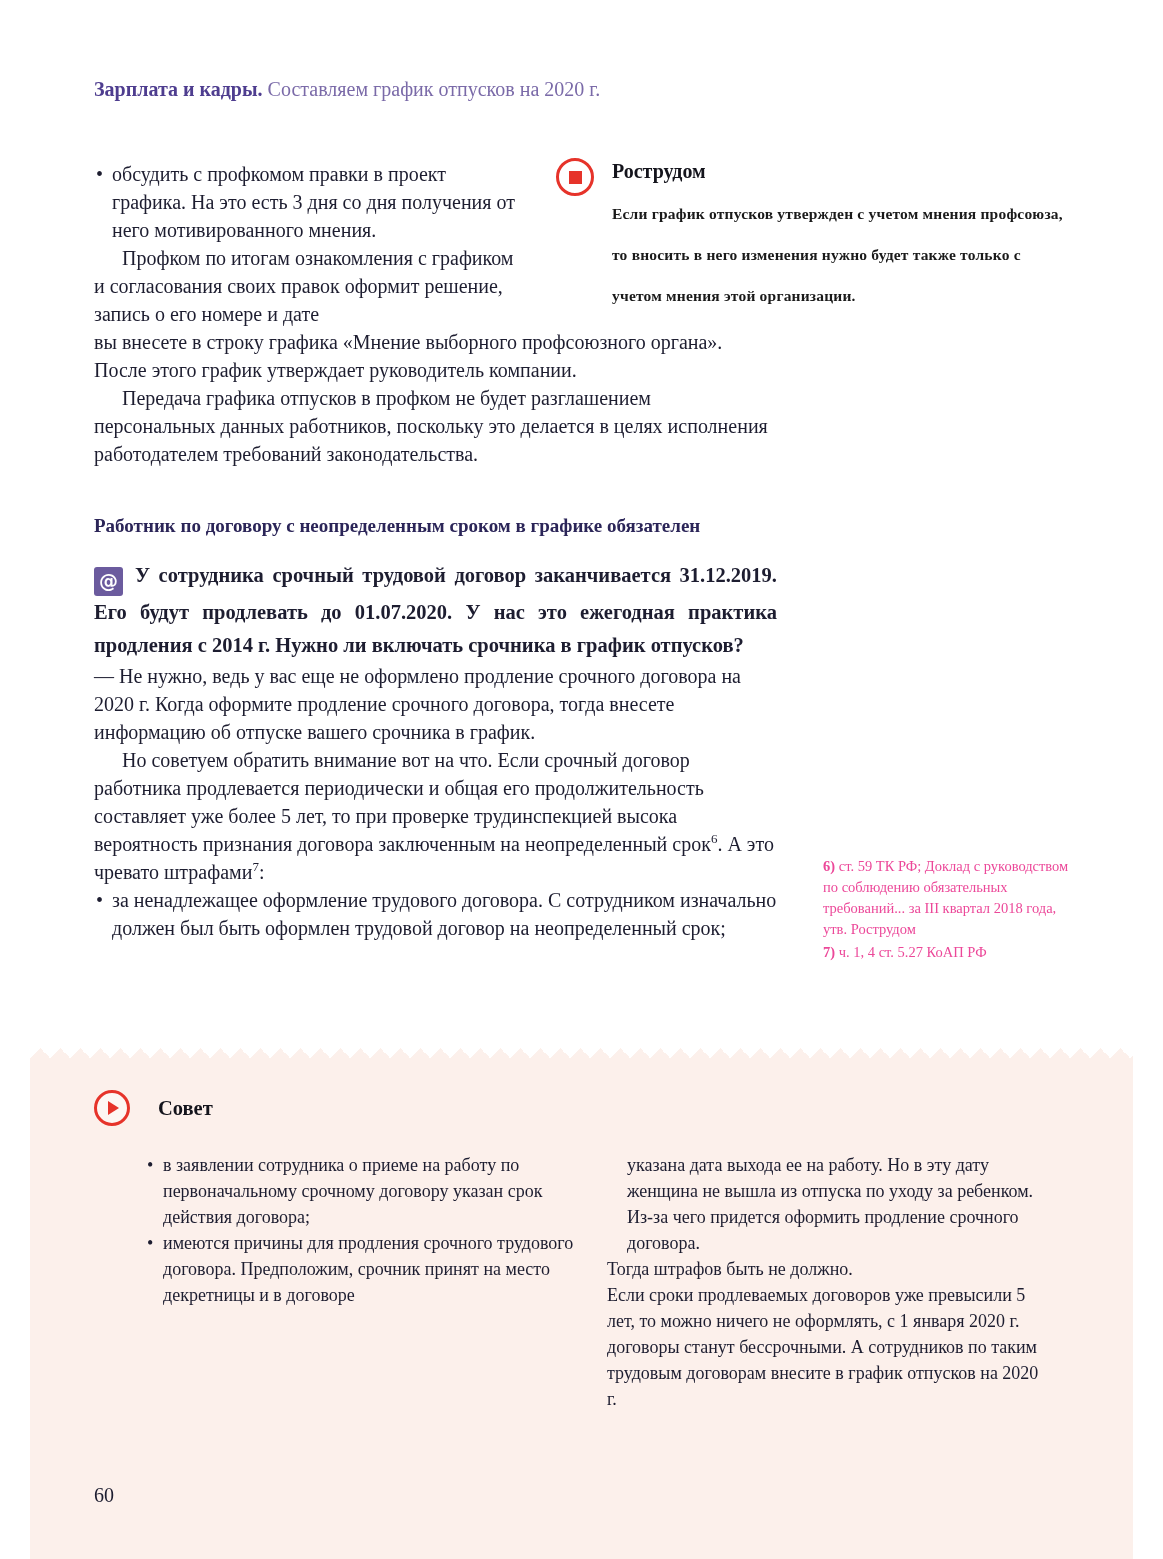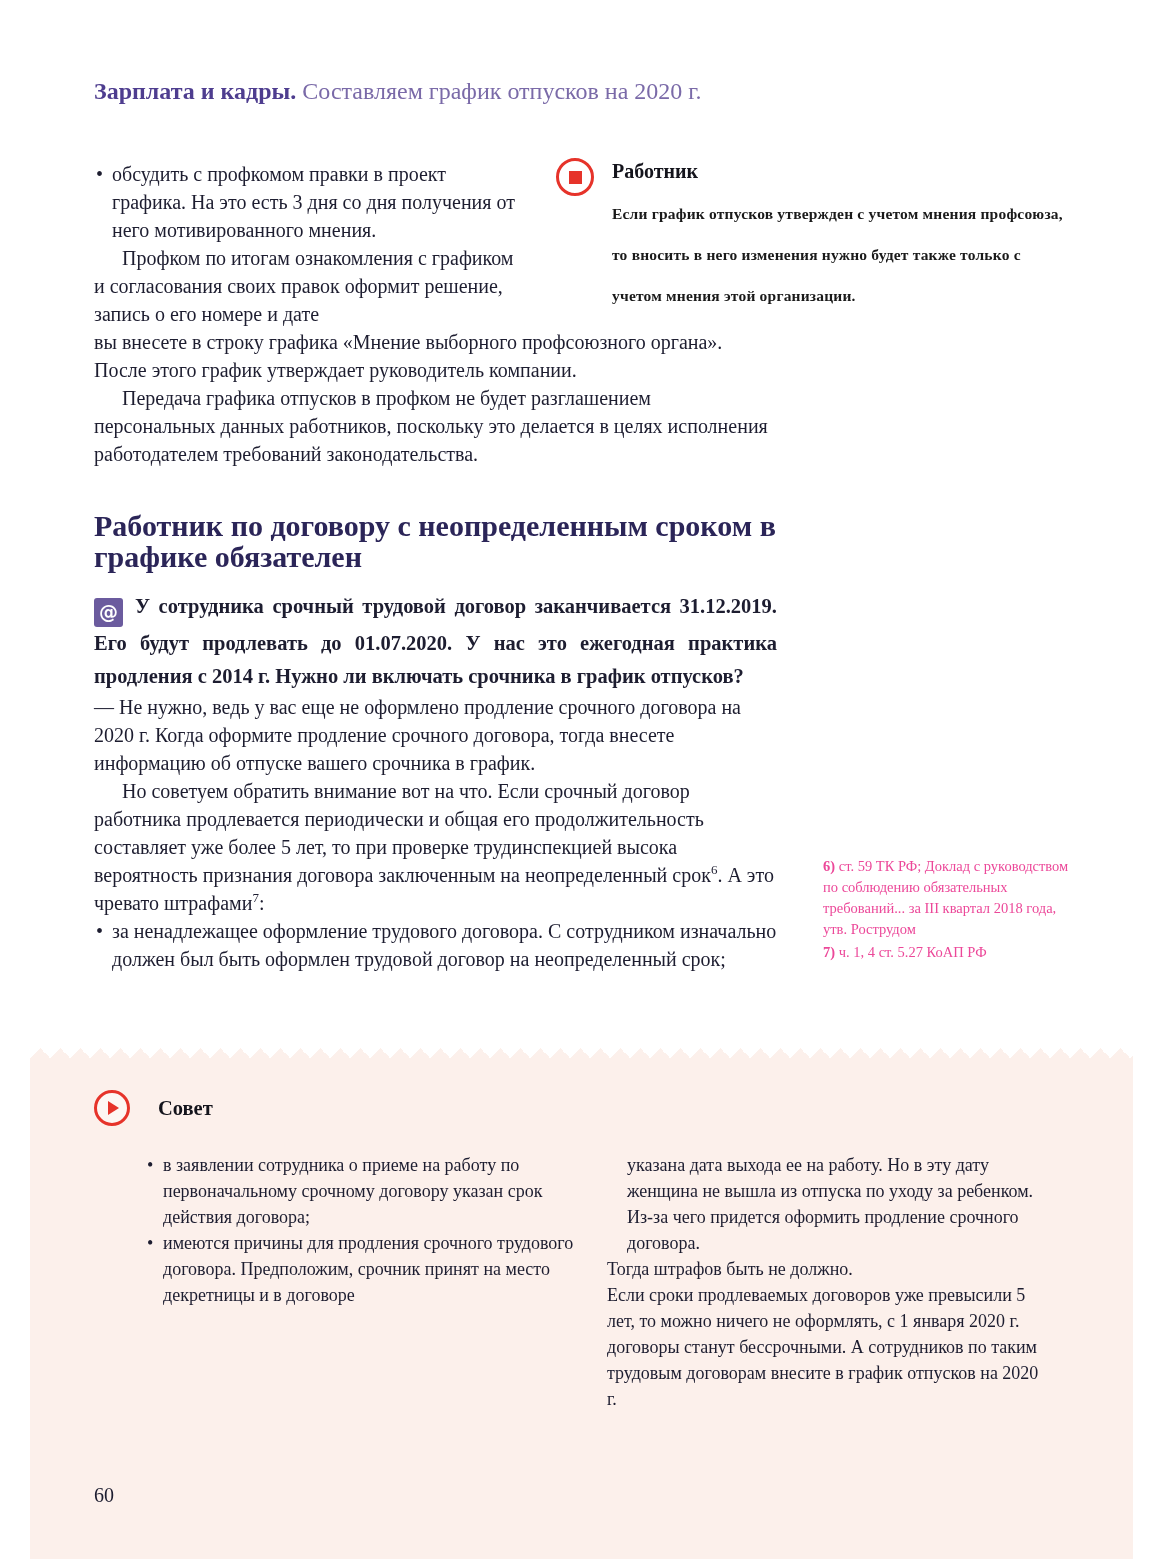--- a/index.html
+++ b/index.html
@@ -9,21 +9,21 @@
     font-family: "Liberation Serif", "DejaVu Serif", serif;
     color: #1d1d30;
     position: relative;
     overflow: hidden;
   }
   .page { position: relative; width: 1163px; height: 1559px; }
 
   
   .runhead {
     position: absolute; left: 94px; top: 78px;
-    font-size: 24px; font-weight: bold;
+    font-size: 20px; font-weight: bold;
   }
   .runhead .rh-bold { color: #4e3d8f; font-weight: bold; }
   .runhead .rh-rest { color: #7a6aa8; font-weight: normal; }
 
   
   .content {
     position: absolute; left: 94px; top: 160px; width: 683px;
     font-size: 20px; line-height: 28px;
   }
   .content p { margin: 0; }
@@ -46,21 +46,21 @@
   .attn-icon .sq { width: 13px; height: 13px; background: #e6332a; }
   .attn-title { font-size: 20px; font-weight: bold; color: #14141c; margin: 2px 0 10px 0; }
   .attn-body {
     font-size: 15.5px; font-weight: bold; line-height: 41px;
     color: #1a1a1a; letter-spacing: 0.2px;
   }
 
   
   .sec-heading {
     margin: 42px 0 18px 0;
-    font-size: 30px; line-height: 31px; font-weight: bold;
+    font-size: 19px; line-height: 31px; font-weight: bold;
     color: #2b2558;
   }
 
   
   .question {
     font-weight: bold; text-align: justify; line-height: 33px;
     font-size: 20.5px;
   }
   .at-badge {
     display: inline-block; width: 29px; height: 29px;
@@ -129,21 +129,21 @@
 
   <div class="runhead">
     <span class="rh-bold">Зарплата и кадры.</span><span class="rh-rest"> Составляем график отпусков на 2020 г.</span>
   </div>
 
   <div class="attention">
     <div class="attn-icon">
         <div class="sq"></div>
       </div>
     <div>
-      <div class="attn-title">Работник</div>
+      <div class="attn-title">Рострудом</div>
       <div class="attn-body">Если график отпусков утвержден с учетом мнения профсоюза, то вносить в него изменения нужно будет также только с учетом мнения этой организации.</div>
     </div>
   </div>
 
   <div class="content">
     <div class="narrow">
       <p class="bullet-item">обсудить с профкомом правки в проект графика. На это есть 3 дня со дня получения от него мотивированного мнения.</p>
       <p class="indent">Профком по итогам ознакомления с графиком и согласования своих правок оформит решение, запись о его номере и дате</p>
     </div>
     <p>вы внесете в строку графика «Мнение выборного профсоюзного органа». После этого график утверждает руководитель компании.</p>

